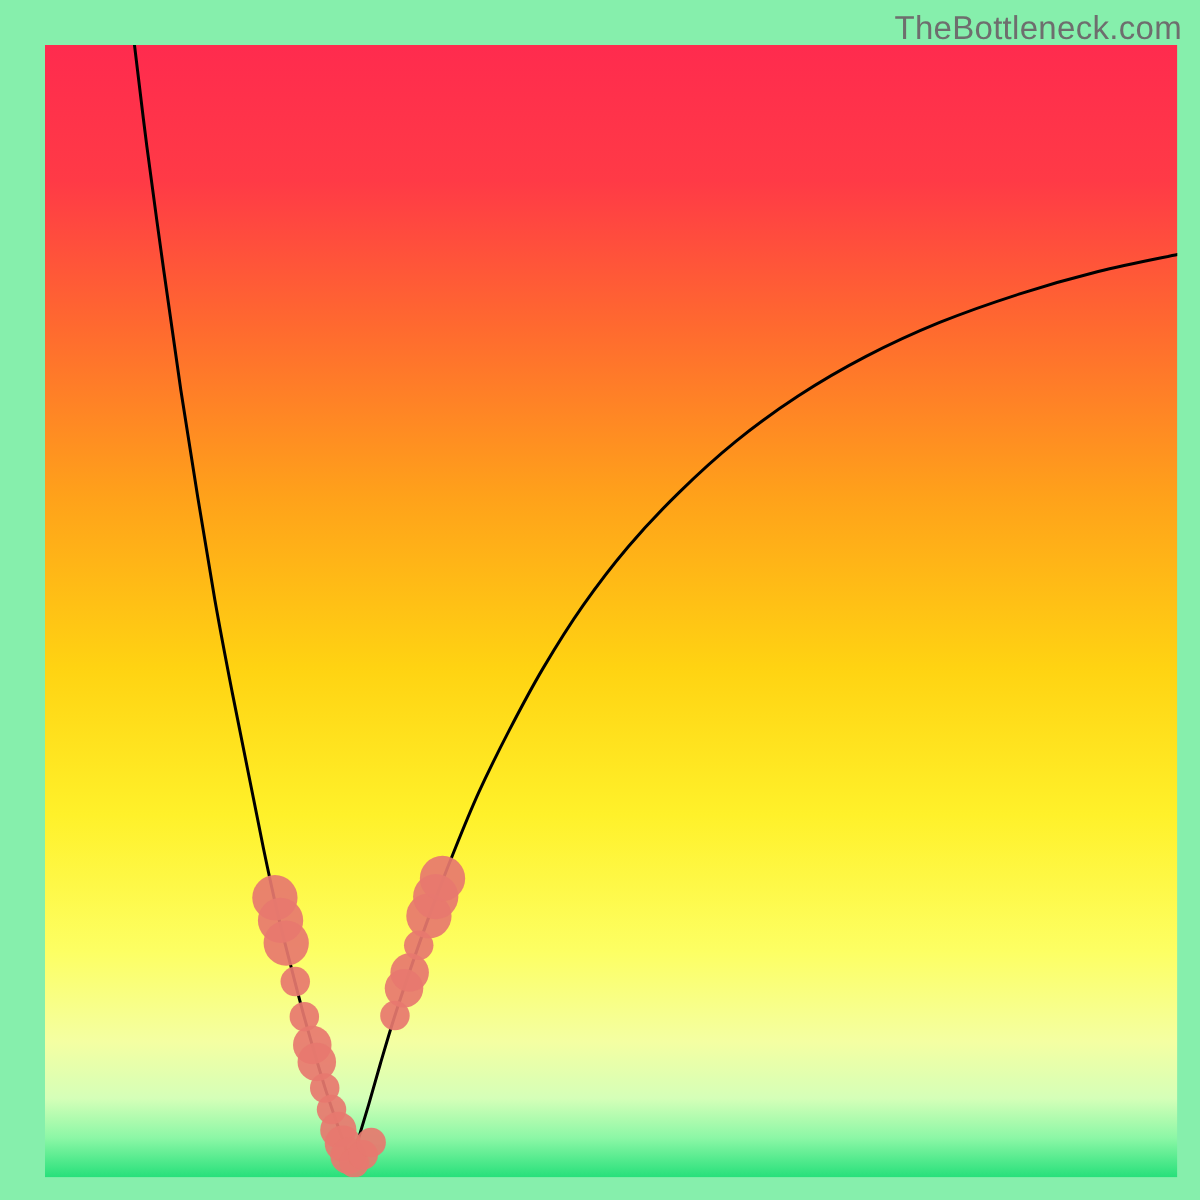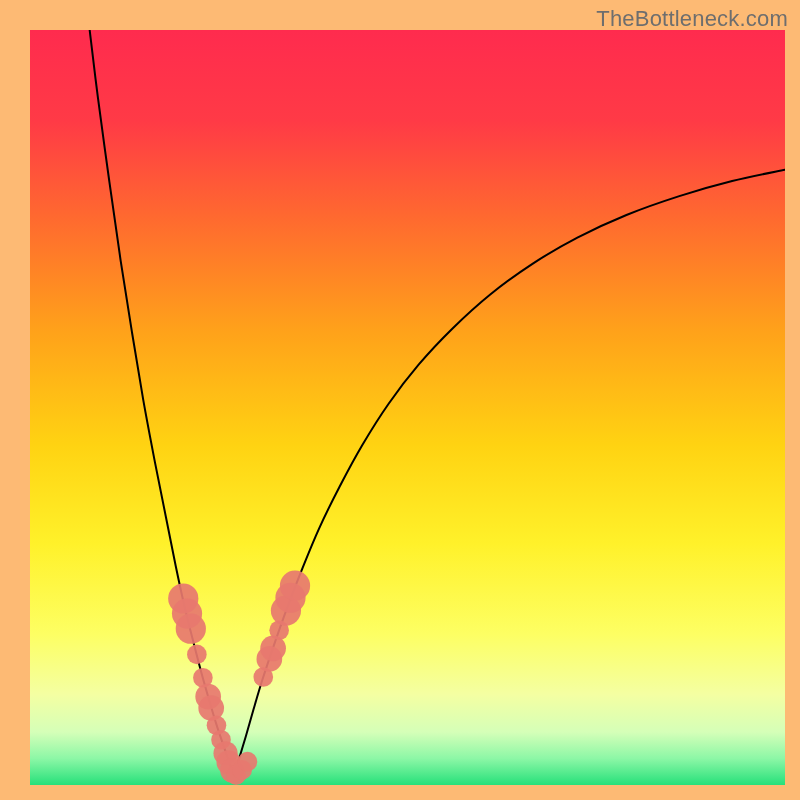--- a/index.html
+++ b/index.html
@@ -8,21 +8,21 @@
     width: 800px;
     height: 800px;
     overflow: hidden;
     background: #000;
     font-family: Arial, Helvetica, sans-serif;
   }
   .frame {
     position: absolute;
     left: 0; top: 0;
     width: 800px; height: 800px;
-    background: #fdba74;
+    background: #86efac;
   }
   .plot {
     position: absolute;
     left: 30px;
     top: 30px;
     width: 755px;
     height: 755px;
     overflow: hidden;
   }
   .plot svg {

